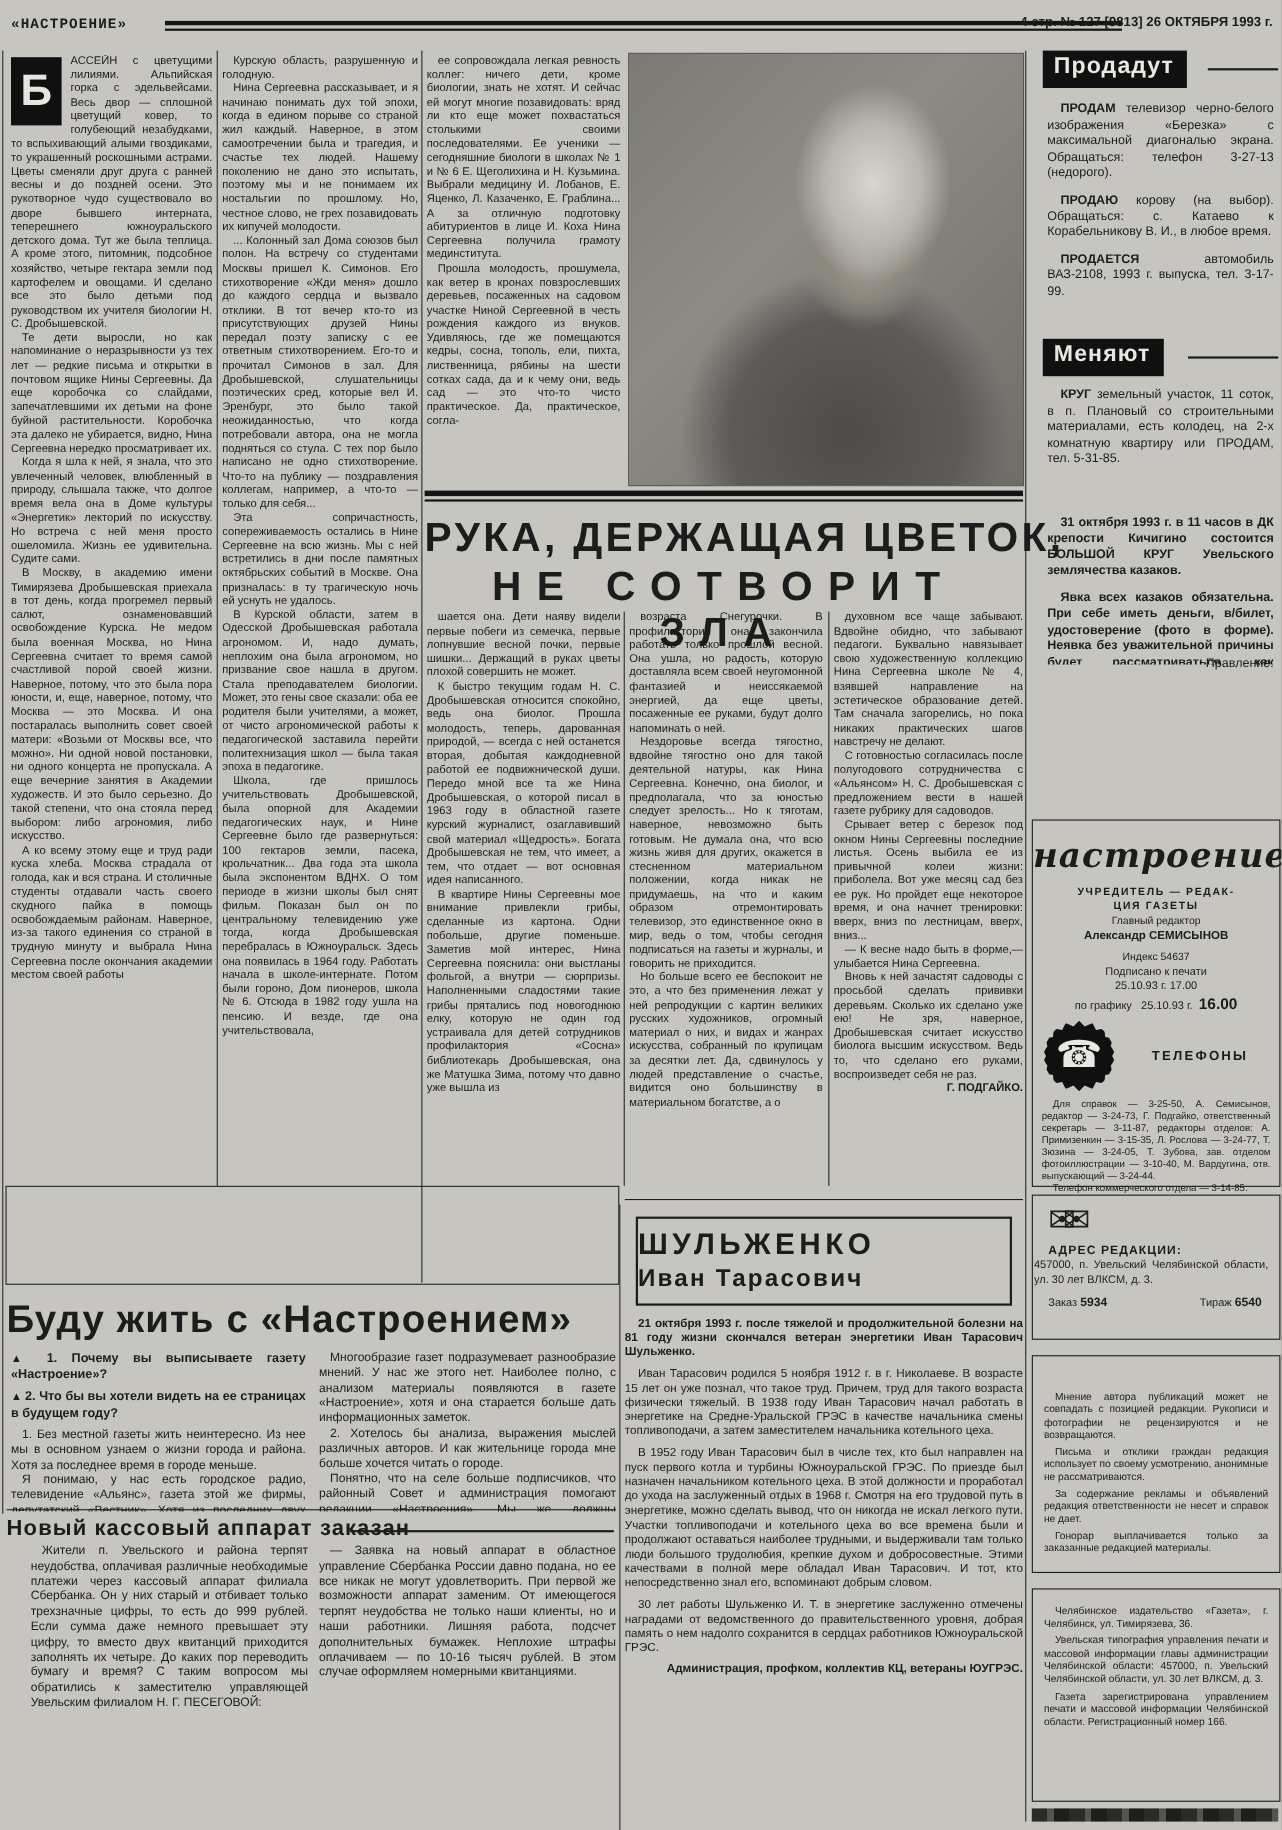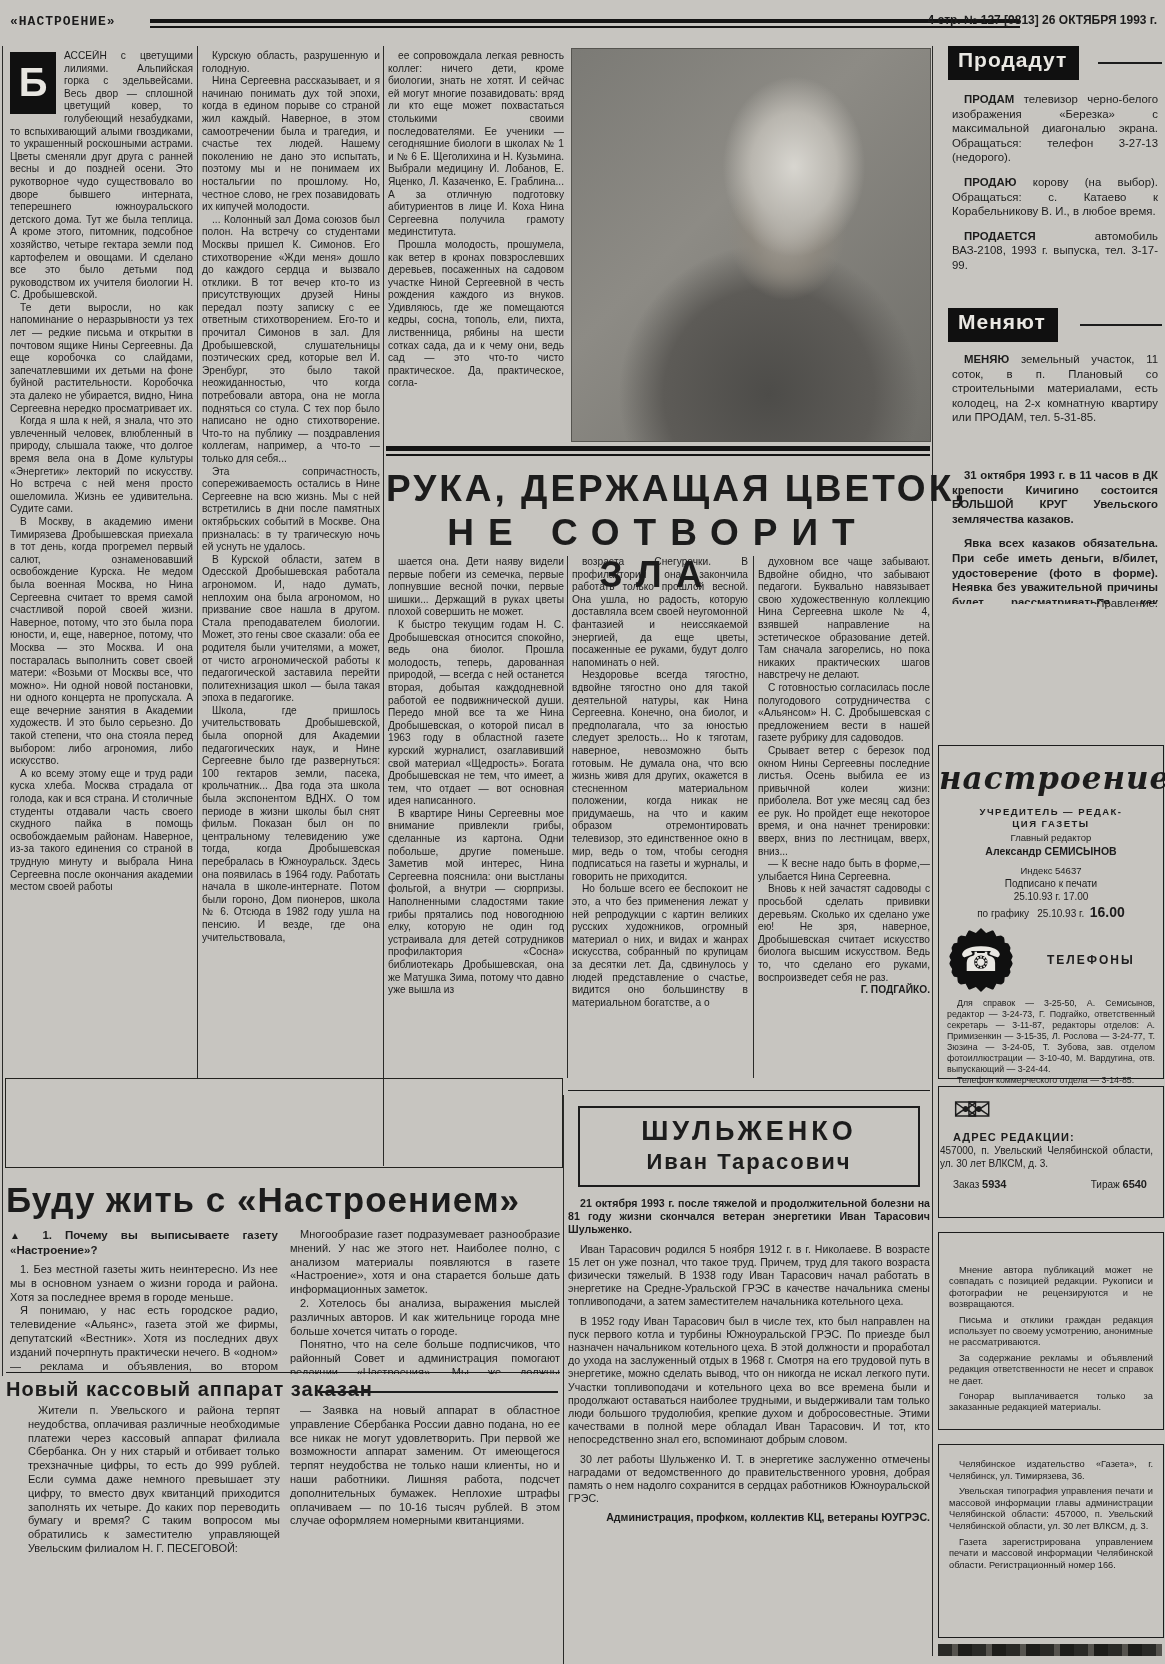--- a/index.html
+++ b/index.html
@@ -35,21 +35,21 @@
   
   #reader-headline{position:absolute;left:6px;top:1180px;width:554px;font-weight:bold;font-size:35px;letter-spacing:1px;white-space:nowrap;}
   .q{font-weight:bold;font-size:11.5px;line-height:14px;margin:0 0 6px 0;}
   .q::before{content:"▲ ";font-size:10px;}
   .reader-col{font-size:11px;line-height:13.8px;}
   
   #cash-headline{position:absolute;left:6px;top:1378px;width:554px;font-weight:bold;font-size:20px;letter-spacing:1px;white-space:nowrap;}
   #cash-rule{position:absolute;left:318px;top:1391px;width:240px;height:2px;background:#1c1c1c;}
   
   #obituary{position:absolute;left:568px;top:1102px;width:362px;height:562px;overflow:hidden;}
-  #obit-titlebox{border:2px solid #1c1c1c;margin:4px 10px 10px 10px;padding:8px 0 10px 0;text-align:center;}
+  #obit-titlebox{border:2px solid #1c1c1c;margin:4px 10px 10px 10px;padding:8px 0 10px 0;text-align:left;}
   #obit-titlebox .t1{font-weight:bold;font-size:27px;letter-spacing:4px;}
   #obit-titlebox .t2{font-weight:bold;font-size:22px;letter-spacing:2px;margin-top:2px;}
   #obit-body{font-size:10.6px;line-height:13.2px;text-align:justify;}
   #obit-body p{margin:0 0 6px 0;text-indent:12px;}
   #obit-body p:first-child{font-weight:bold;}
   #obit-sig{text-align:right;font-size:10.6px;font-weight:bold;margin-top:4px;}
   
   .rail-title{position:absolute;left:948px;height:30px;background:#101010;color:#e9e7e2;font-weight:bold;font-size:21px;padding:2px 12px 2px 10px;letter-spacing:1px;}
   .rail-dash{position:absolute;height:2px;background:#1c1c1c;}
   .rail-text{position:absolute;left:952px;width:206px;font-size:11.4px;line-height:14.6px;text-align:justify;overflow:hidden;}
@@ -134,20 +134,21 @@
   </div>
   <div class="col cont" style="left:758px;top:556px;width:172px;height:522px;">
     <span><p>духовном все чаще забывают. Вдвойне обидно, что забывают педагоги. Буквально навязывает свою художественную коллекцию Нина Сергеевна школе № 4, взявшей направление на эстетическое образование детей. Там сначала загорелись, но пока никаких практических шагов навстречу не делают.</p><p>С готовностью согласилась после полугодового сотрудничества с «Альянсом» Н. С. Дробышевская с предложением вести в нашей газете рубрику для садоводов.</p><p>Срывает ветер с березок под окном Нины Сергеевны последние листья. Осень выбила ее из привычной колеи жизни: приболела. Вот уже месяц сад без ее рук. Но пройдет еще некоторое время, и она начнет тренировки: вверх, вниз по лестницам, вверх, вниз...</p><p>— К весне надо быть в форме,— улыбается Нина Сергеевна.</p><p>Вновь к ней зачастят садоводы с просьбой сделать прививки деревьям. Сколько их сделано уже ею! Не зря, наверное, Дробышевская считает искусство биолога высшим искусством. Ведь то, что сделано его руками, воспроизведет себя не раз.</p></span>
     <p class="sig-right">Г. ПОДГАЙКО.</p>
   </div>
   <div id="article-end-box"></div>
 
   <div id="reader-headline">Буду жить с «Настроением»</div>
   <div class="col reader-col" style="left:10px;top:1228px;width:268px;height:146px;">
     <div class="q">1. Почему вы выписываете газету «Настроение»?</div>
+    <div class="q">2. Что бы вы хотели видеть на ее страницах в будущем году?</div>
     <span><p>1. Без местной газеты жить неинтересно. Из нее мы в основном узнаем о жизни города и района. Хотя за последнее время в городе меньше.</p><p>Я понимаю, у нас есть городское радио, телевидение «Альянс», газета этой же фирмы, депутатский «Вестник». Хотя из последних двух изданий почерпнуть практически нечего. В «одном» — реклама и объявления, во втором «исторические» решения. Правда в том и другом изданиях программа телевидения. Вот она-то, видимо, и привлекает читателей.</p></span>
   </div>
   <div class="col cont reader-col" style="left:290px;top:1228px;width:270px;height:146px;">
     <span><p>Многообразие газет подразумевает разнообразие мнений. У нас же этого нет. Наиболее полно, с анализом материалы появляются в газете «Настроение», хотя и она старается больше дать информационных заметок.</p><p>2. Хотелось бы анализа, выражения мыслей различных авторов. И как жительнице города мне больше хочется читать о городе.</p><p>Понятно, что на селе больше подписчиков, что районный Совет и администрация помогают редакции «Настроения». Мы же должны поддержать редакцию подпиской на газету, чтобы можно было потребовать от журналистов: мы выписываем вашу газету, вы пишите больше о жизни города.</p></span>
     
     
   </div>
 
   <div id="cash-headline">Новый кассовый аппарат заказан</div>
   <div id="cash-rule"></div>
@@ -171,21 +172,21 @@
 
   <div class="rail-title" style="top:46px;">Продадут</div>
   <div class="rail-dash" style="left:1098px;top:62px;width:64px;"></div>
   <div class="rail-text" style="top:92px;height:210px;">
     <span><p><b>ПРОДАМ </b>телевизор черно-белого изображения «Березка» с максимальной диагональю экрана. Обращаться: телефон 3-27-13 (недорого).</p><p><b>ПРОДАЮ </b>корову (на выбор). Обращаться: с. Катаево к Корабельникову В. И., в любое время.</p><p><b>ПРОДАЕТСЯ </b>автомобиль ВАЗ-2108, 1993 г. выпуска, тел. 3-17-99.</p></span>
   </div>
 
   <div class="rail-title" style="top:308px;">Меняют</div>
   <div class="rail-dash" style="left:1080px;top:324px;width:82px;"></div>
   <div class="rail-text" style="top:352px;height:110px;">
-    <span><p><b>МЕНЯЮ </b>земельный участок, 11 соток, в п. Плановый со строительными материалами, есть колодец, на 2-х комнатную квартиру или ПРОДАМ, тел. 5-31-85.</p></span>
+    <span><p><b>КРУГ </b>земельный участок, 11 соток, в п. Плановый со строительными материалами, есть колодец, на 2-х комнатную квартиру или ПРОДАМ, тел. 5-31-85.</p></span>
   </div>
 
   <div class="rail-text notice" style="top:468px;height:136px;">
     <span><p>31 октября 1993 г. в 11 часов в ДК крепости Кичигино состоится БОЛЬШОЙ КРУГ Увельского землячества казаков.</p><p>Явка всех казаков обязательна. При себе иметь деньги, в/билет, удостоверение (фото в форме). Неявка без уважительной причины будет рассматриваться, как нежелание состоять в ОКВ.</p></span>
   </div>
   <div class="rail-text" style="top:596px;text-align:right;">Правление.</div>
 
 
   <div class="box" id="mast-box">
     <div id="logo">настроение</div>

